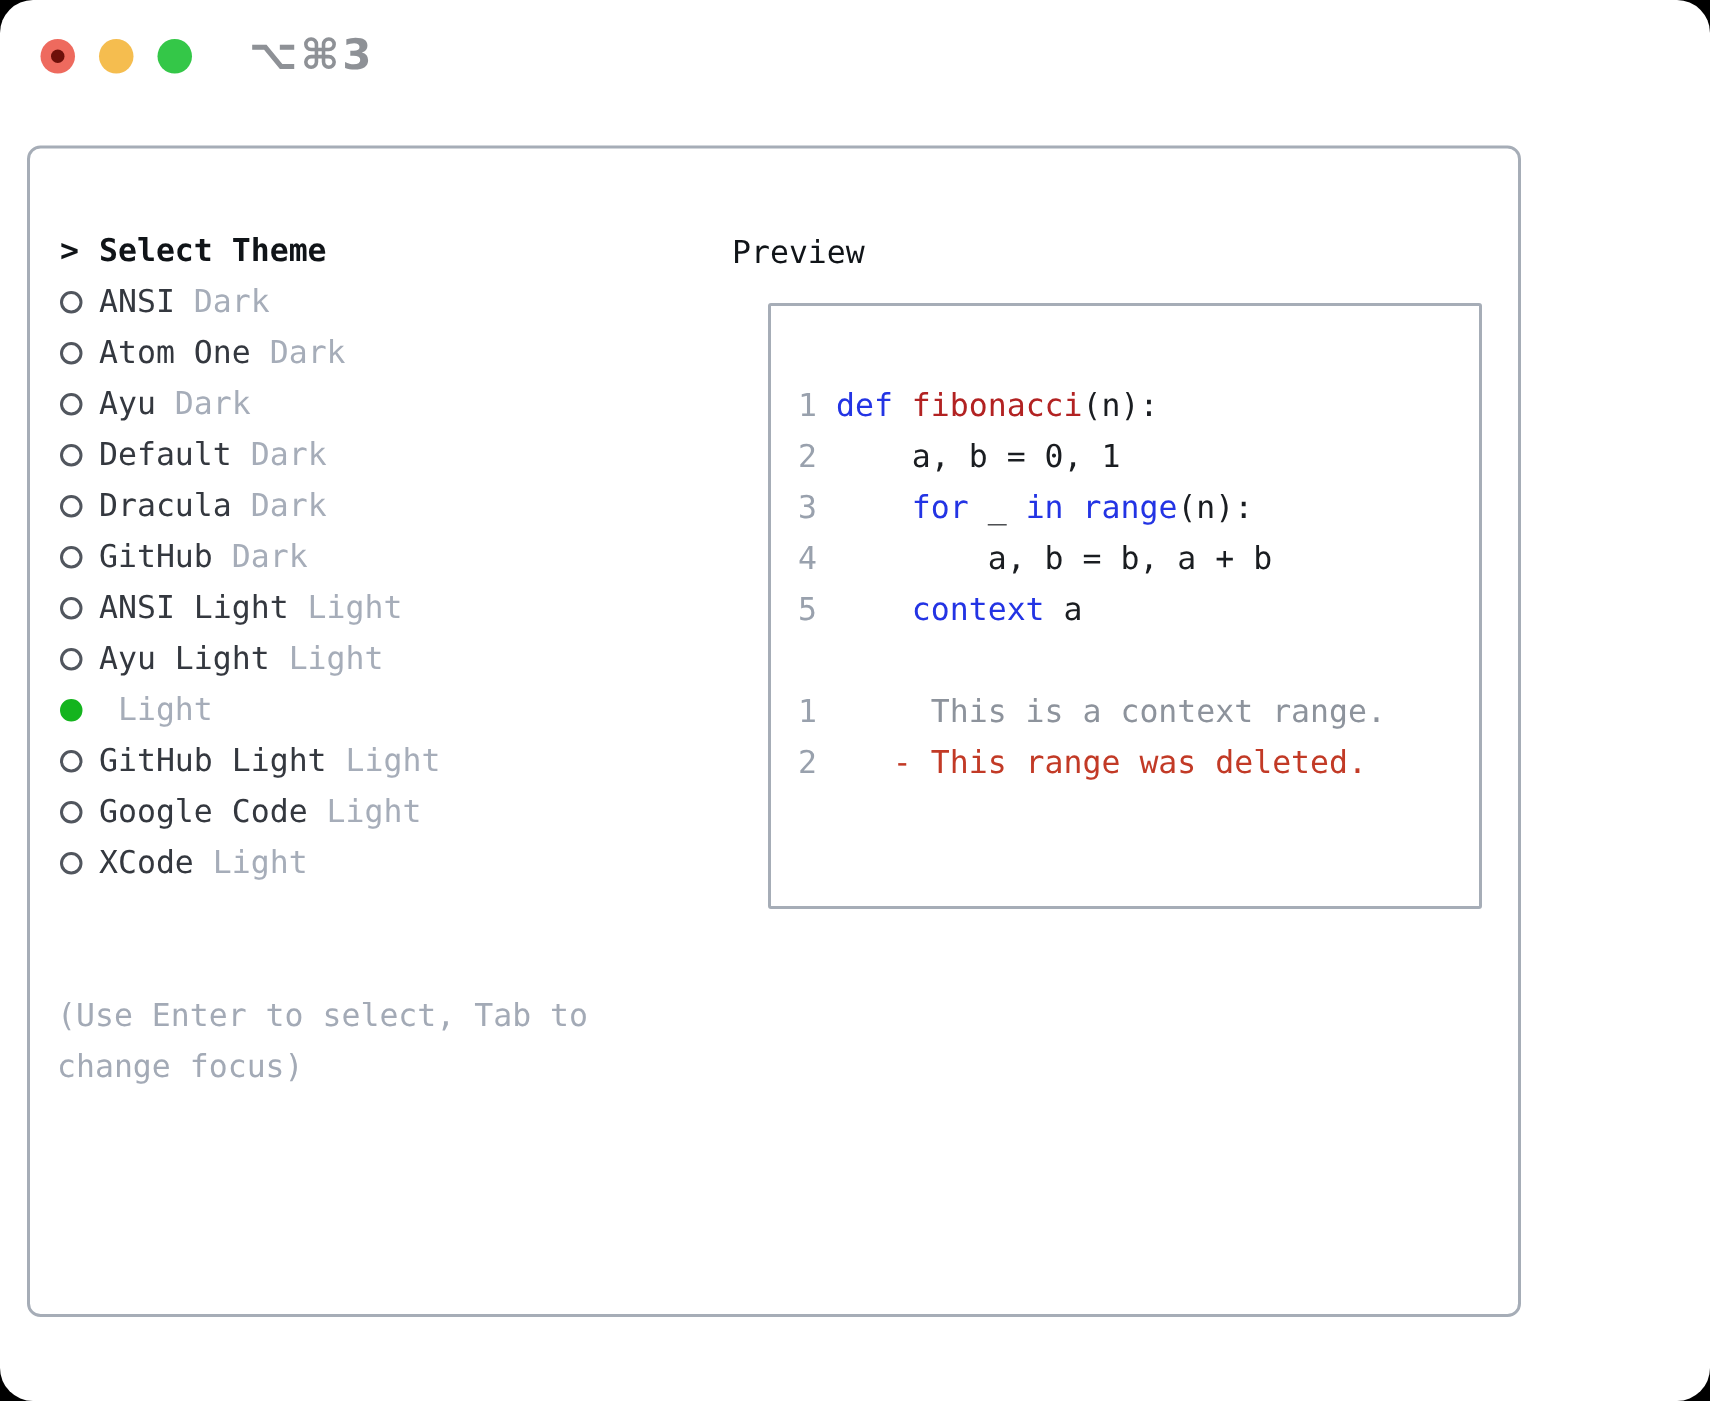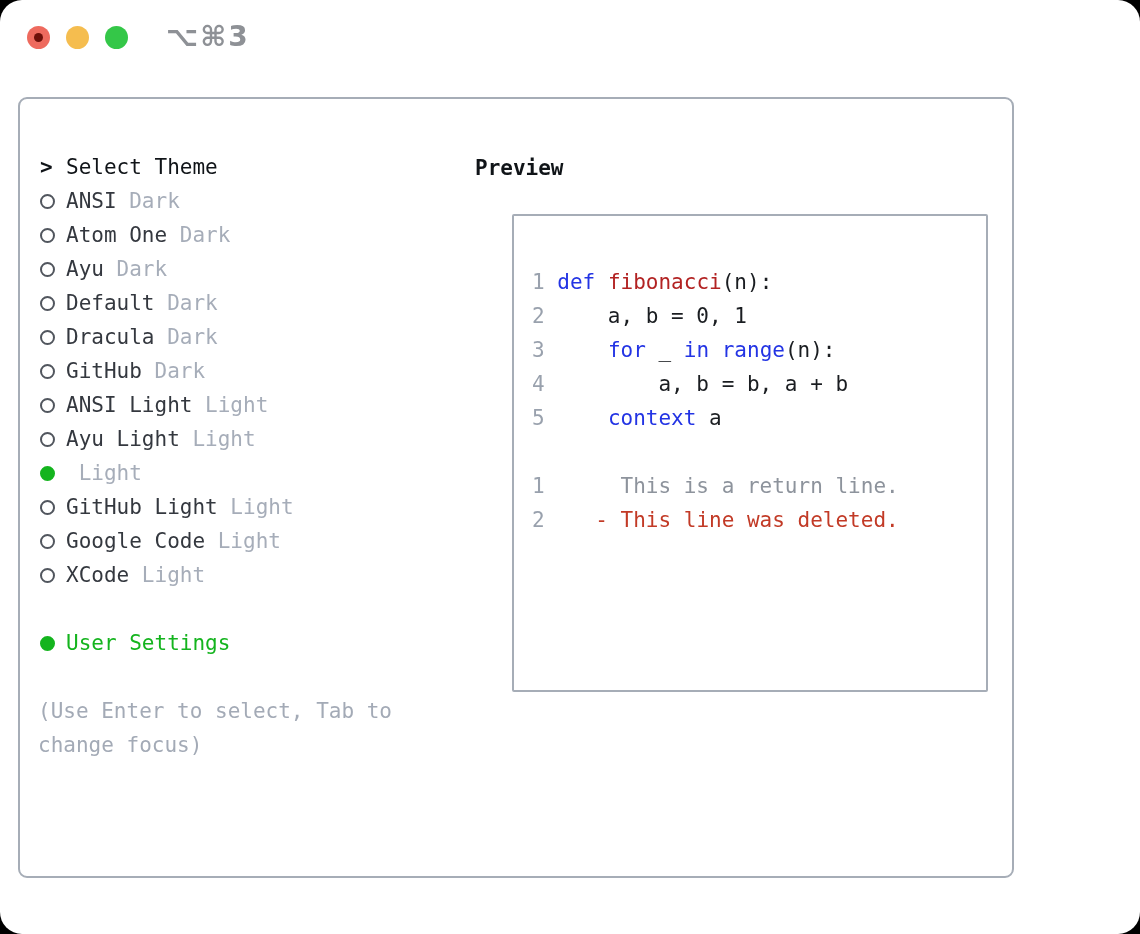--- a/index.html
+++ b/index.html
@@ -21,31 +21,31 @@
   .light.green{left:105px;background:var(--traffic-green)}
   .light .dot{position:absolute;left:7px;top:7px;width:9px;height:9px;border-radius:50%;background:var(--close-dot)}
   .window-title{position:absolute;left:166px;top:20px;font:600 28px "DejaVu Sans","Liberation Sans",sans-serif;color:var(--title-gray);letter-spacing:2px}
   
   .panel{position:absolute;left:18px;top:97px;width:996px;height:781px;border:2px solid var(--border-gray);border-radius:9px;background:#fff;font-family:"DejaVu Sans Mono","Liberation Mono",monospace}
   .list{position:absolute;left:20px;top:51px}
   .row{height:34px;display:flex;align-items:center;font-size:21px;line-height:34px}
   .row span{white-space:pre}
   .marker{width:26px;flex:none;display:flex;align-items:center}
   .prompt{font-weight:bold;color:var(--heading-black)}
-  .hlabel{font-weight:normal;color:var(--heading-black)}
+  .hlabel{font-weight:bold;color:var(--heading-black)}
   .alabel{color:var(--heading-black)}
   .radio{width:15px;height:15px;border:2.5px solid var(--circle-outline);border-radius:50%}
   .radio.on{border-color:var(--selected-green);background:var(--selected-green)}
   .tname{color:var(--name-dark)}
   .tname.sel{color:var(--selected-green)}
   .tvariant{color:var(--muted-gray)}
   .hint-row{color:var(--hint-gray);margin-left:-2px}
   
-  .preview-title{position:absolute;left:455px;top:52px;height:34px;line-height:34px;font-size:21px;font-weight:bold;color:var(--heading-black)}
-  .preview-box{position:absolute;left:492px;top:115px;width:476px;height:478px;border:2px solid var(--border-gray);border-radius:2px;padding:49px 0 0 18px;background:#fff}
+  .preview-title{position:absolute;left:468px;top:52px;height:34px;line-height:34px;font-size:21px;font-weight:normal;color:var(--heading-black)}
+  .preview-box{position:absolute;left:492px;top:103px;width:476px;height:404px;border:2px solid var(--border-gray);border-radius:2px;padding:49px 0 0 18px;background:#fff}
   .pline{height:34px;line-height:34px;font-size:21px;white-space:pre}
   .pline span{white-space:pre}
   .num{color:var(--line-number-gray)}
   .seg-code{color:var(--code-black)}
   .seg-keyword{color:var(--keyword-blue)}
   .seg-function{color:var(--function-red)}
   .seg-context{color:var(--context-gray)}
   .seg-deleted{color:var(--deleted-red)}
   .seg-added{color:var(--added-green)}
 </style>
@@ -121,33 +121,29 @@
           <span class="marker"><span class="radio"></span></span>
           <span class="tname">Google Code</span>
           <span class="tvariant"> Light</span>
         </div>
         <div class="row theme-row">
           <span class="marker"><span class="radio"></span></span>
           <span class="tname">XCode</span>
           <span class="tvariant"> Light</span>
         </div>
         <div class="row"></div>
-        <div class="row theme-row">
-          <span class="marker"><span class="radio on"></span></span>
-          <span class="tname sel">User Settings</span>
-        </div>
         <div class="row"></div>
         <div class="row hint-row">(Use Enter to select, Tab to</div>
         <div class="row hint-row">change focus)</div>
       </div>
     <div class="preview-title">Preview</div>
     <div class="preview-box">
         <div class="pline"><span class="num">1</span><span class="seg-code"> </span><span class="seg-keyword">def</span><span class="seg-code"> </span><span class="seg-function">fibonacci</span><span class="seg-code">(n):</span></div>
         <div class="pline"><span class="num">2</span><span class="seg-code">     a, b = 0, 1</span></div>
         <div class="pline"><span class="num">3</span><span class="seg-code">     </span><span class="seg-keyword">for</span><span class="seg-code"> _ </span><span class="seg-keyword">in</span><span class="seg-code"> </span><span class="seg-keyword">range</span><span class="seg-code">(n):</span></div>
         <div class="pline"><span class="num">4</span><span class="seg-code">         a, b = b, a + b</span></div>
         <div class="pline"><span class="num">5</span><span class="seg-code">     </span><span class="seg-keyword">context</span><span class="seg-code"> a</span></div>
         <div class="pline"><span class="num"></span></div>
-        <div class="pline"><span class="num">1</span><span class="seg-context">      This is a return line.</span></div>
-        <div class="pline"><span class="num">2</span><span class="seg-code">    </span><span class="seg-deleted">- This line was deleted.</span></div>
+        <div class="pline"><span class="num">1</span><span class="seg-context">      This is a context range.</span></div>
+        <div class="pline"><span class="num">2</span><span class="seg-code">    </span><span class="seg-deleted">- This range was deleted.</span></div>
       </div>
   </div>
 </div>
 
 </body></html>

